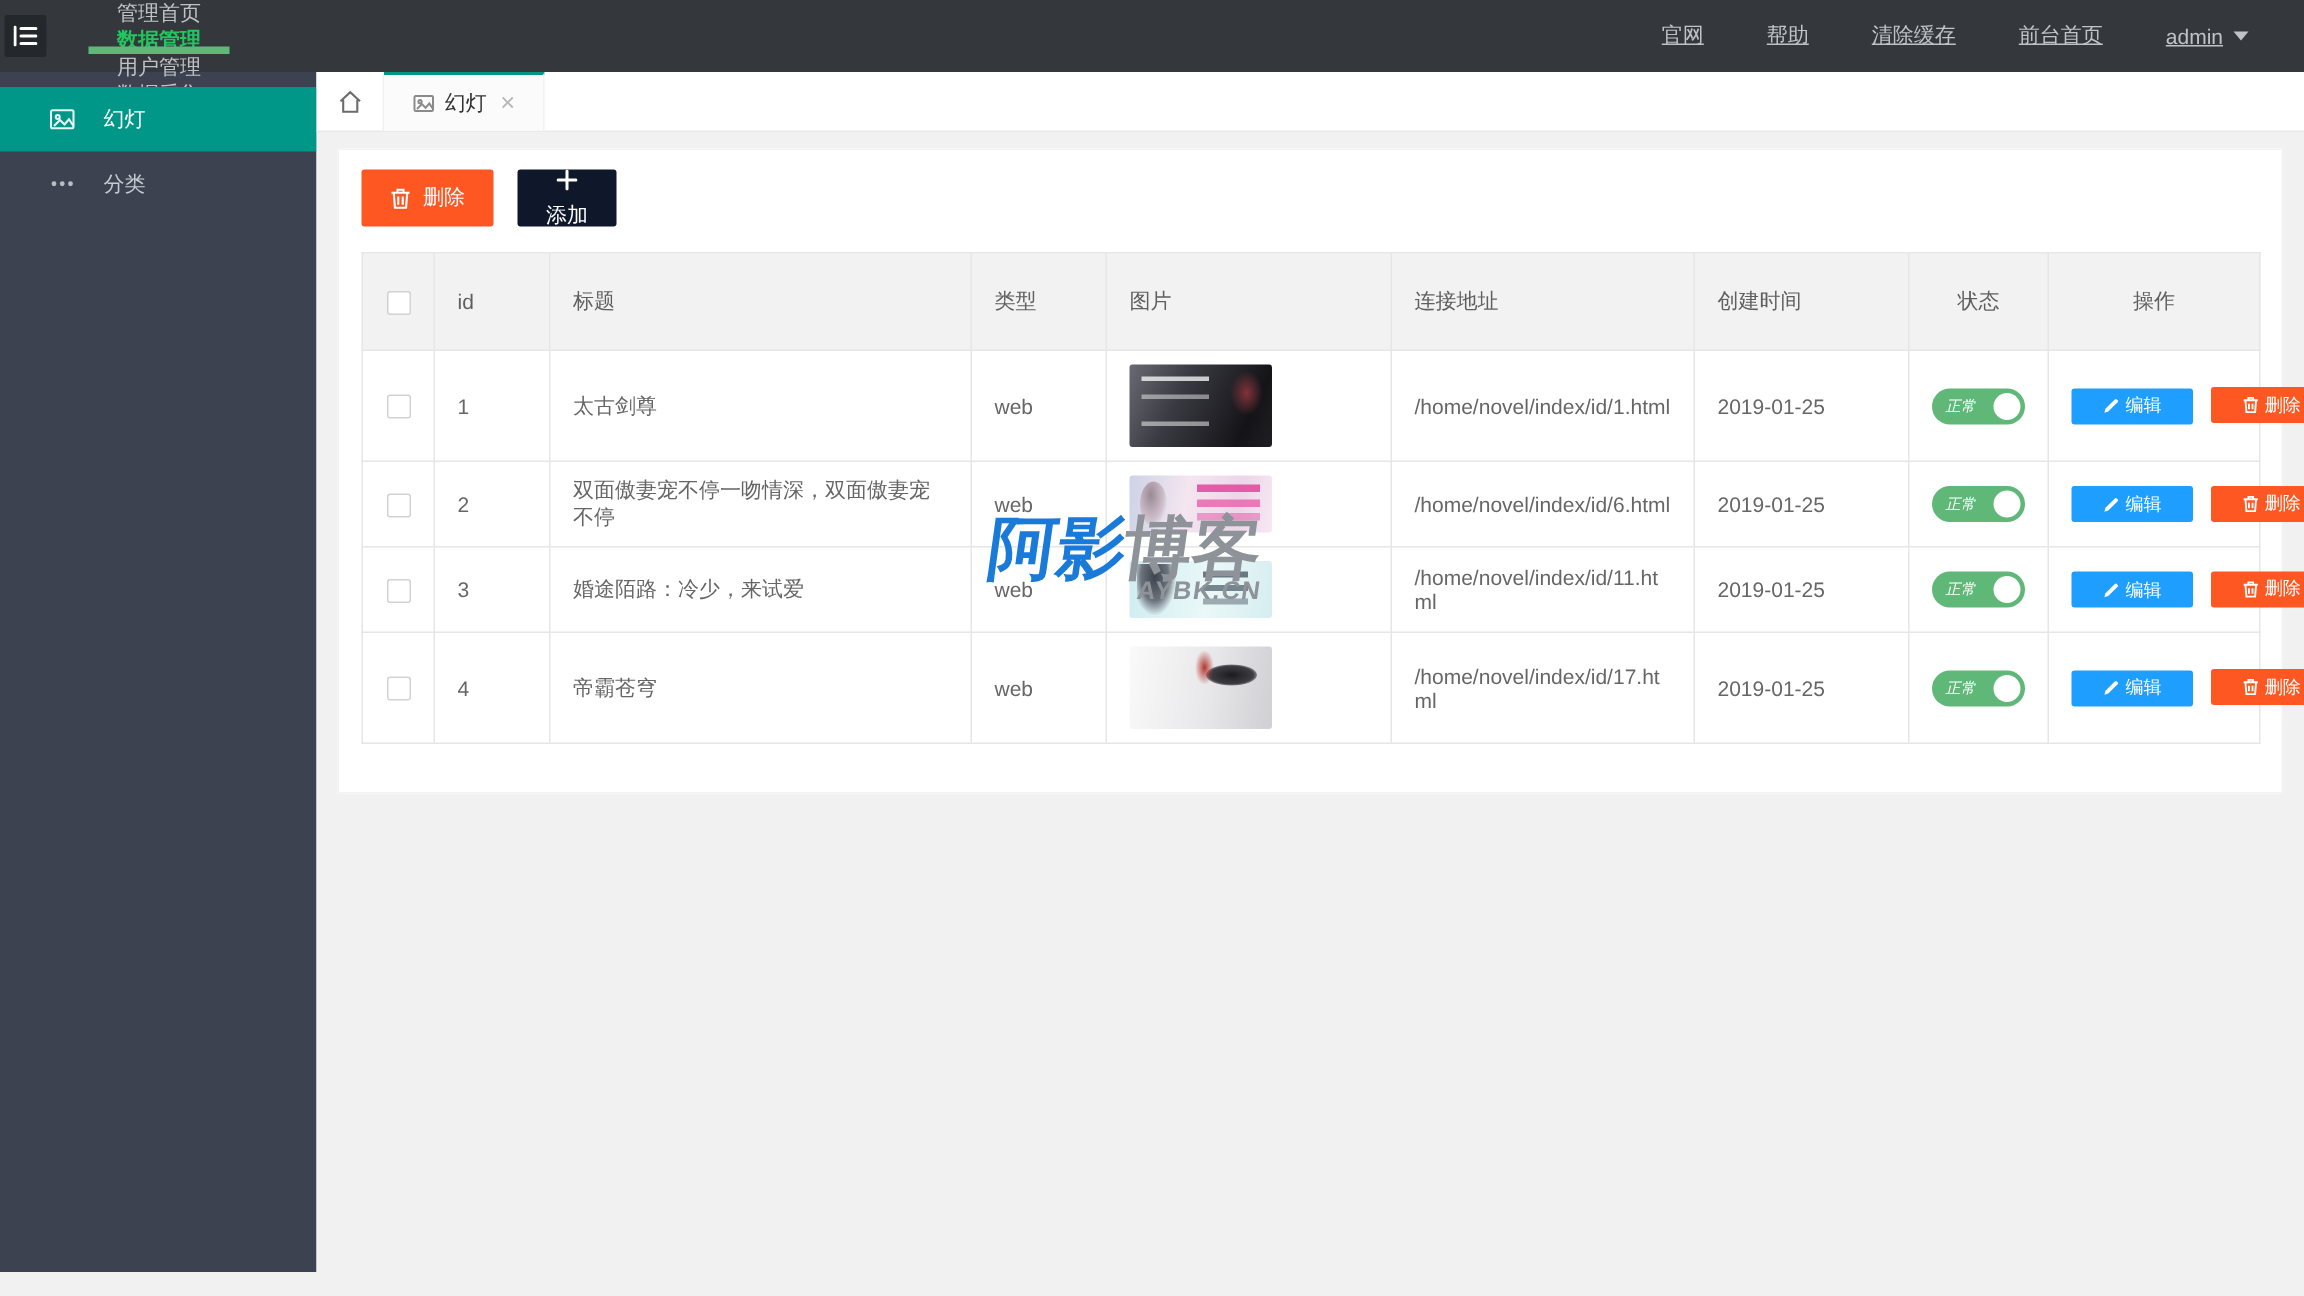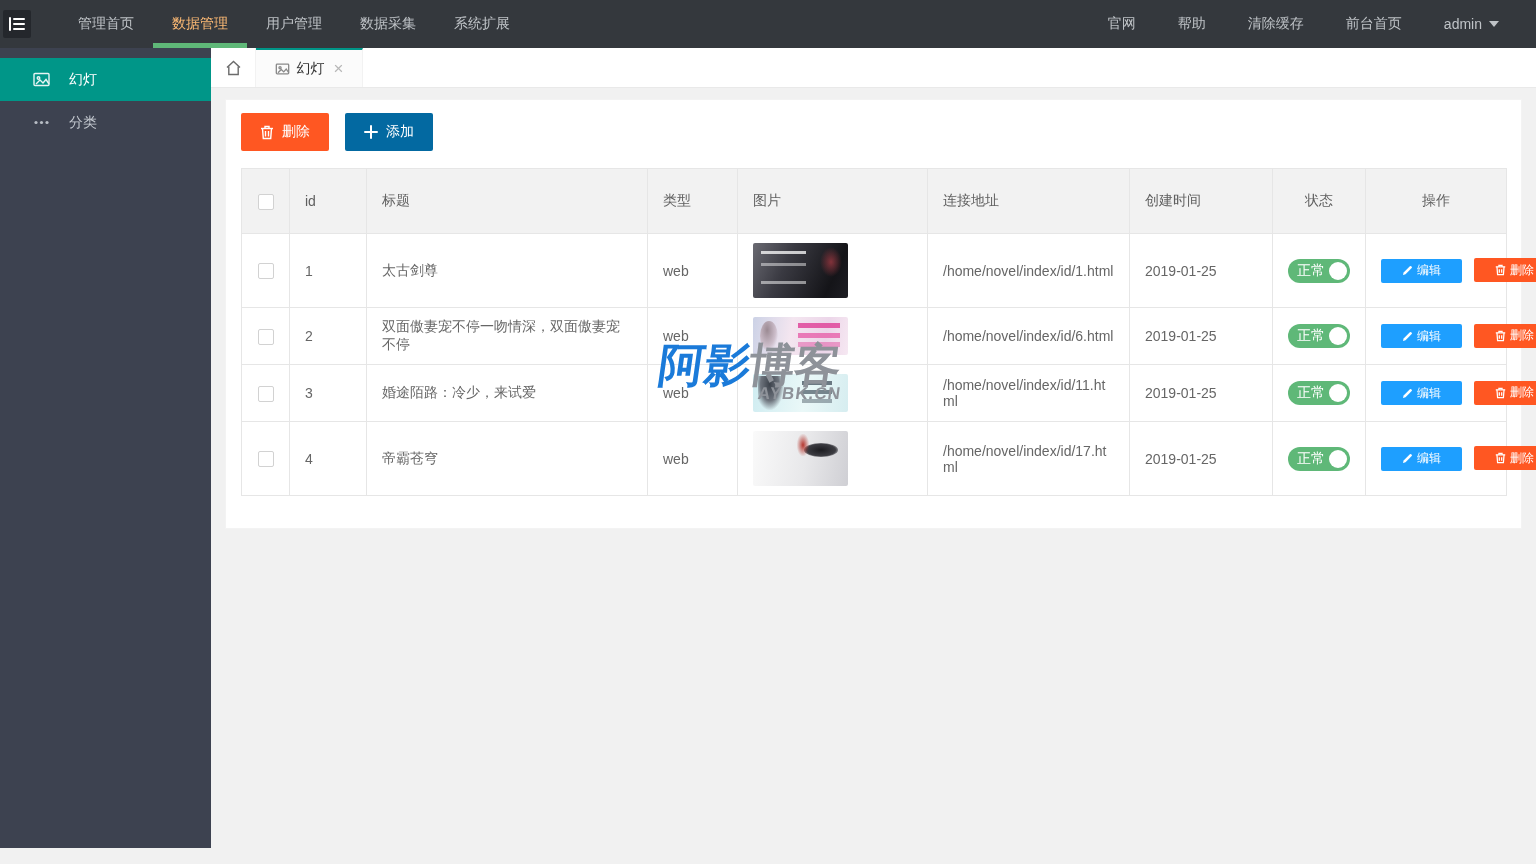--- a/index.html
+++ b/index.html
@@ -3,25 +3,25 @@
 <meta charset="utf-8">
 <style>
   * { margin:0; padding:0; box-sizing:border-box; }
   html,body { width:1536px; height:864px; font-family:"Liberation Sans","DejaVu Sans",sans-serif; background:#f1f1f1; overflow:hidden; }
 
   
   .navbar { position:relative; height:48px; background:#34383d; display:flex; align-items:stretch; color:#bfc3c7; font-size:14px; }
   .brand { width:211px; display:flex; align-items:center; padding-left:18px; gap:9px; flex:none; }
   .brand-title { color:#ffffff; font-size:18px; font-weight:bold; letter-spacing:.5px; }
   .nav-toggle { width:28px; height:28px; background:#24272c; border-radius:2px; margin:10px 0 0 3px; display:flex; align-items:center; justify-content:center; cursor:pointer; flex:none; }
-  .nav-left { display:flex; margin-left:28px; }
+  .nav-left { display:flex; margin-left:28px;flex-direction:column; }
   .nav-item { position:relative; display:flex; align-items:center; padding:0 19px; cursor:pointer; }
-  .nav-item.active { color:#fdba74; }
+  .nav-item.active { color:#22c55e;font-weight:bold; }
   .nav-item.active .nav-underline { position:absolute; left:0; right:0; bottom:0; height:5px; background:#5FB878; }
-  .nav-right { margin-left:auto; display:flex; margin-right:16px; }
+  .nav-right { margin-left:auto; display:flex; margin-right:16px;text-decoration:underline; }
   .nav-right .nav-item { padding:0 21px; }
   .caret-down { display:inline-block; width:0; height:0; border-left:5px solid transparent; border-right:5px solid transparent; border-top:6px solid #bfc3c7; margin-left:7px; }
 
   
   .layout { display:flex; height:800px; }
   .sidebar { width:211px; background:#3d4250; flex:none; padding-top:10px; }
   .side-item { position:relative; height:43px; display:flex; align-items:center; padding-left:33px; gap:19px; color:#c6cbd2; font-size:14px; cursor:pointer; }
   .side-item.active { background:#009688; color:#ffffff; }
   .side-item .chev { position:absolute; right:18px; width:0; height:0; border-left:5px solid transparent; border-right:5px solid transparent; border-top:6px solid #9ba1ac; }
   .side-icon { width:17px; height:17px; flex:none; opacity:.9; }
@@ -34,21 +34,21 @@
   .tab { position:relative; min-width:107px; display:flex; align-items:center; justify-content:center; gap:7px; padding:0 12px; border-right:1px solid #f2f2f2; font-size:14px; color:#333; cursor:pointer; }
   .tab.active { border-top:2px solid #009688; background:#fbfbfb; }
   .tab .tab-close { color:#b7b7b7; font-size:17px; line-height:1; margin-left:2px; cursor:pointer; }
   .tab .tab-ico { color:#8a8a8a; }
 
   
   .card { margin:11px 14px; background:#ffffff; border:1px solid #f3f3f3; padding:13px 15px 32px 15px; min-height:355px; }
   .toolbar { display:flex; gap:16px; margin-bottom:17px; }
   .btn { display:inline-flex; align-items:center; gap:8px; height:38px; padding:0 19px; border:none; border-radius:2px; color:#fff; font-size:14px; cursor:pointer; font-family:inherit; }
   .btn-danger { background:#FF5722; }
-  .btn-primary { background:#0369a1; }
+  .btn-primary { background:#0f172a;flex-direction:column; }
 
   table { width:100%; border-collapse:collapse; table-layout:fixed; }
   th, td { border:1px solid #e6e6e6; font-size:14px; color:#666; text-align:left; padding:9px 15px; vertical-align:middle; word-break:break-word; }
   th { background:#f2f2f2; font-weight:normal; color:#5f5f5f; height:35px; padding:23px 15px; }
   .col-check { width:48px; text-align:center; padding:9px 0; }
   .col-id { width:77px; }
   .col-title { width:281px; }
   .col-type { width:90px; }
   .col-img { width:190px; }
   .col-link { width:202px; }
@@ -68,21 +68,21 @@
   .thumb-pink::after { content:""; position:absolute; right:8px; top:6px; width:42px; height:5px; background:#e0479b; box-shadow:0 10px 0 #e868ae, 0 19px 0 rgba(224,71,155,.55); opacity:.85; }
   .thumb-cyan { height:38px; background:linear-gradient(100deg,#cfecf1 0%,#eaf8f8 55%,#d6edf0 100%); }
   .thumb-cyan::before { content:""; position:absolute; left:5px; top:2px; width:26px; height:34px; background:radial-gradient(ellipse at 45% 25%,#3d434c 0%,#6d737c 45%,transparent 72%); }
   .thumb-cyan::after { content:""; position:absolute; right:16px; top:7px; width:30px; height:4px; background:#4d5a66; box-shadow:0 9px 0 #5a6a74, 0 18px 0 rgba(77,90,102,.6); opacity:.8; }
   .thumb-ink { background:linear-gradient(100deg,#fafafa 0%,#e8e8ea 55%,#cfcfd4 100%); }
   .thumb-ink::before { content:""; position:absolute; right:10px; top:12px; width:34px; height:14px; background:radial-gradient(ellipse at center,#1c1c20 0%,#3c3c42 60%,transparent 85%); border-radius:50%; }
   .thumb-ink::after { content:""; position:absolute; left:44px; top:3px; width:12px; height:22px; background:radial-gradient(ellipse at center,#b5372f 0%,transparent 75%); }
 
   
   .switch { position:relative; display:inline-flex; align-items:center; width:62px; height:24px; background:#5FB878; border-radius:24px; cursor:pointer; }
-  .switch-label { color:#fff; font-size:14px; margin-left:9px; }
+  .switch-label { color:#fff; font-size:10px; margin-left:9px;font-style:italic; }
   .switch-knob { position:absolute; right:3px; top:3px; width:18px; height:18px; background:#fff; border-radius:50%; }
 
   
   .btn-mini { display:inline-flex; align-items:center; gap:4px; height:24px; padding:0 21px; border:none; border-radius:2px; color:#fff; font-size:12px; cursor:pointer; font-family:inherit; }
   .btn-edit { background:#1E9FFF; margin-right:8px; }
   .btn-rowdel { background:#FF5722; }
 
   
   .watermark { position:absolute; left:448px; top:294px; z-index:5; pointer-events:none; display:flex; flex-direction:column; align-items:flex-end; }
   .wm-big { font-size:46px; font-weight:bold; transform:skewX(-8deg); line-height:1; white-space:nowrap; }

